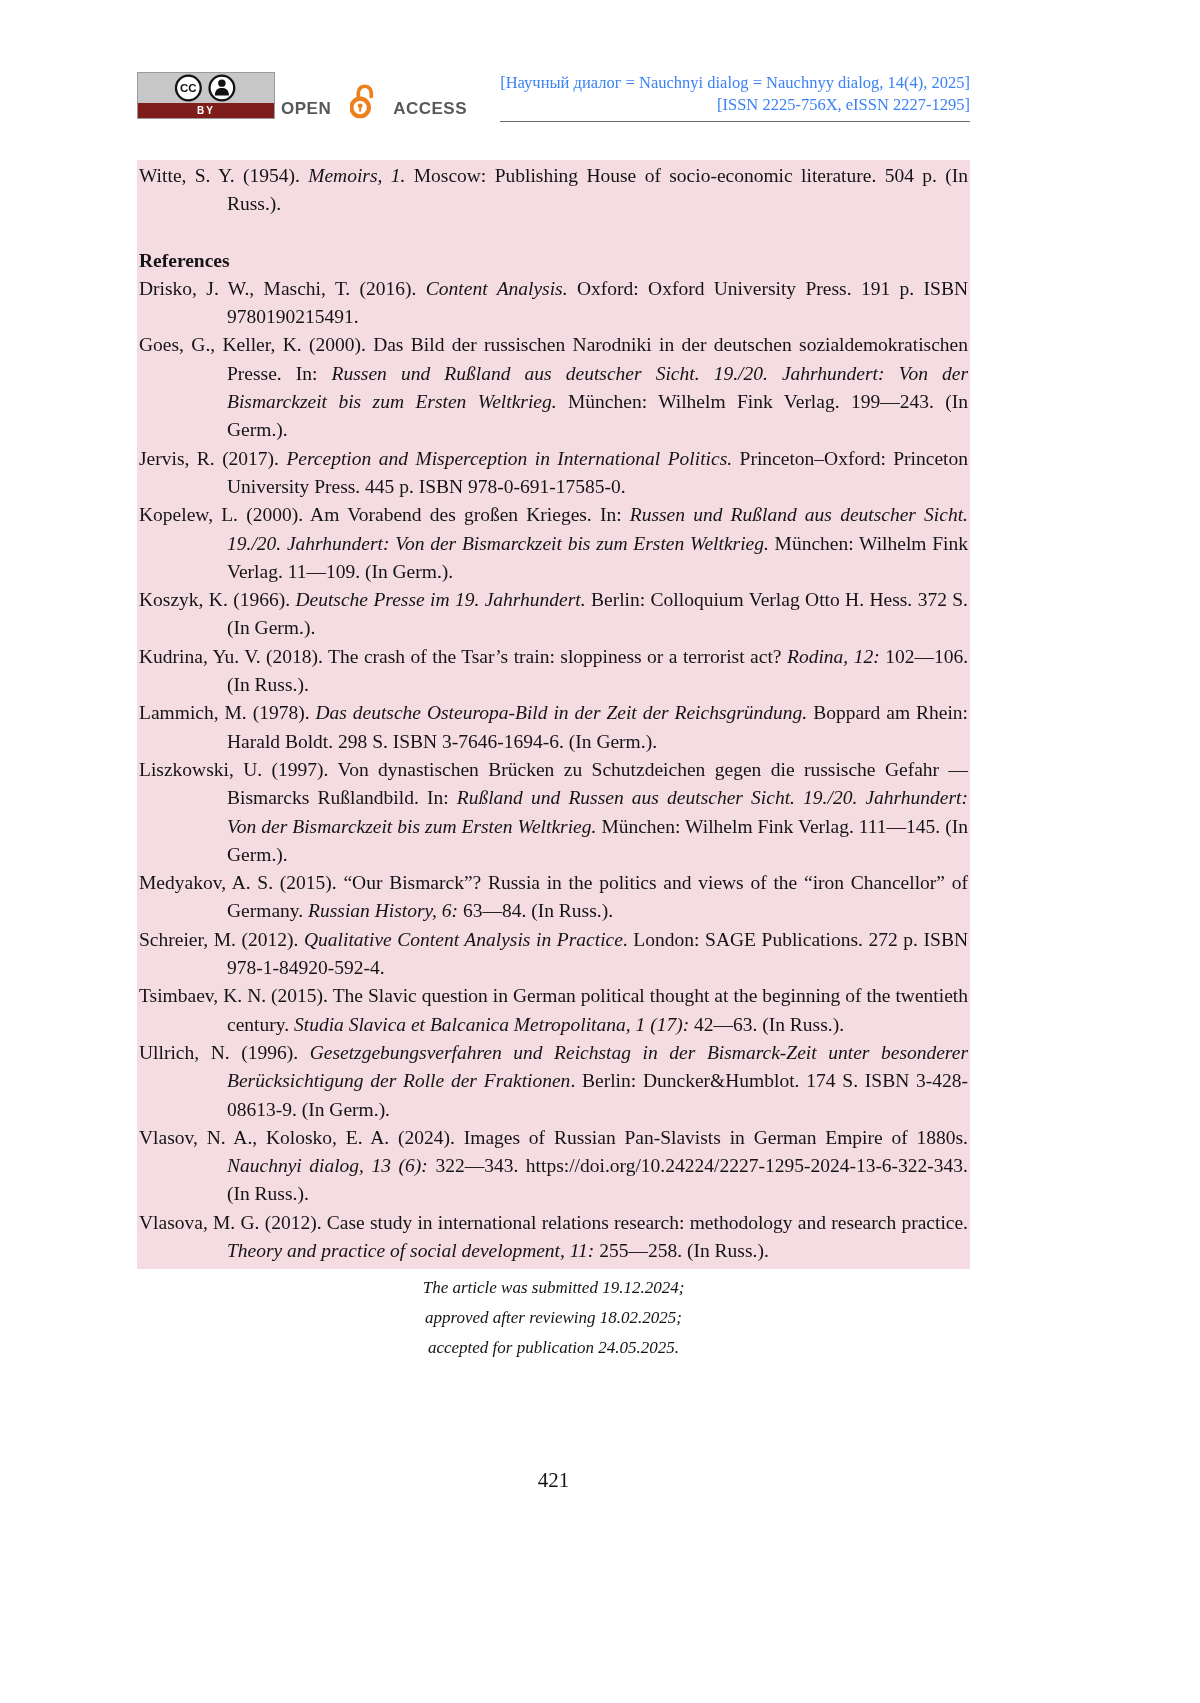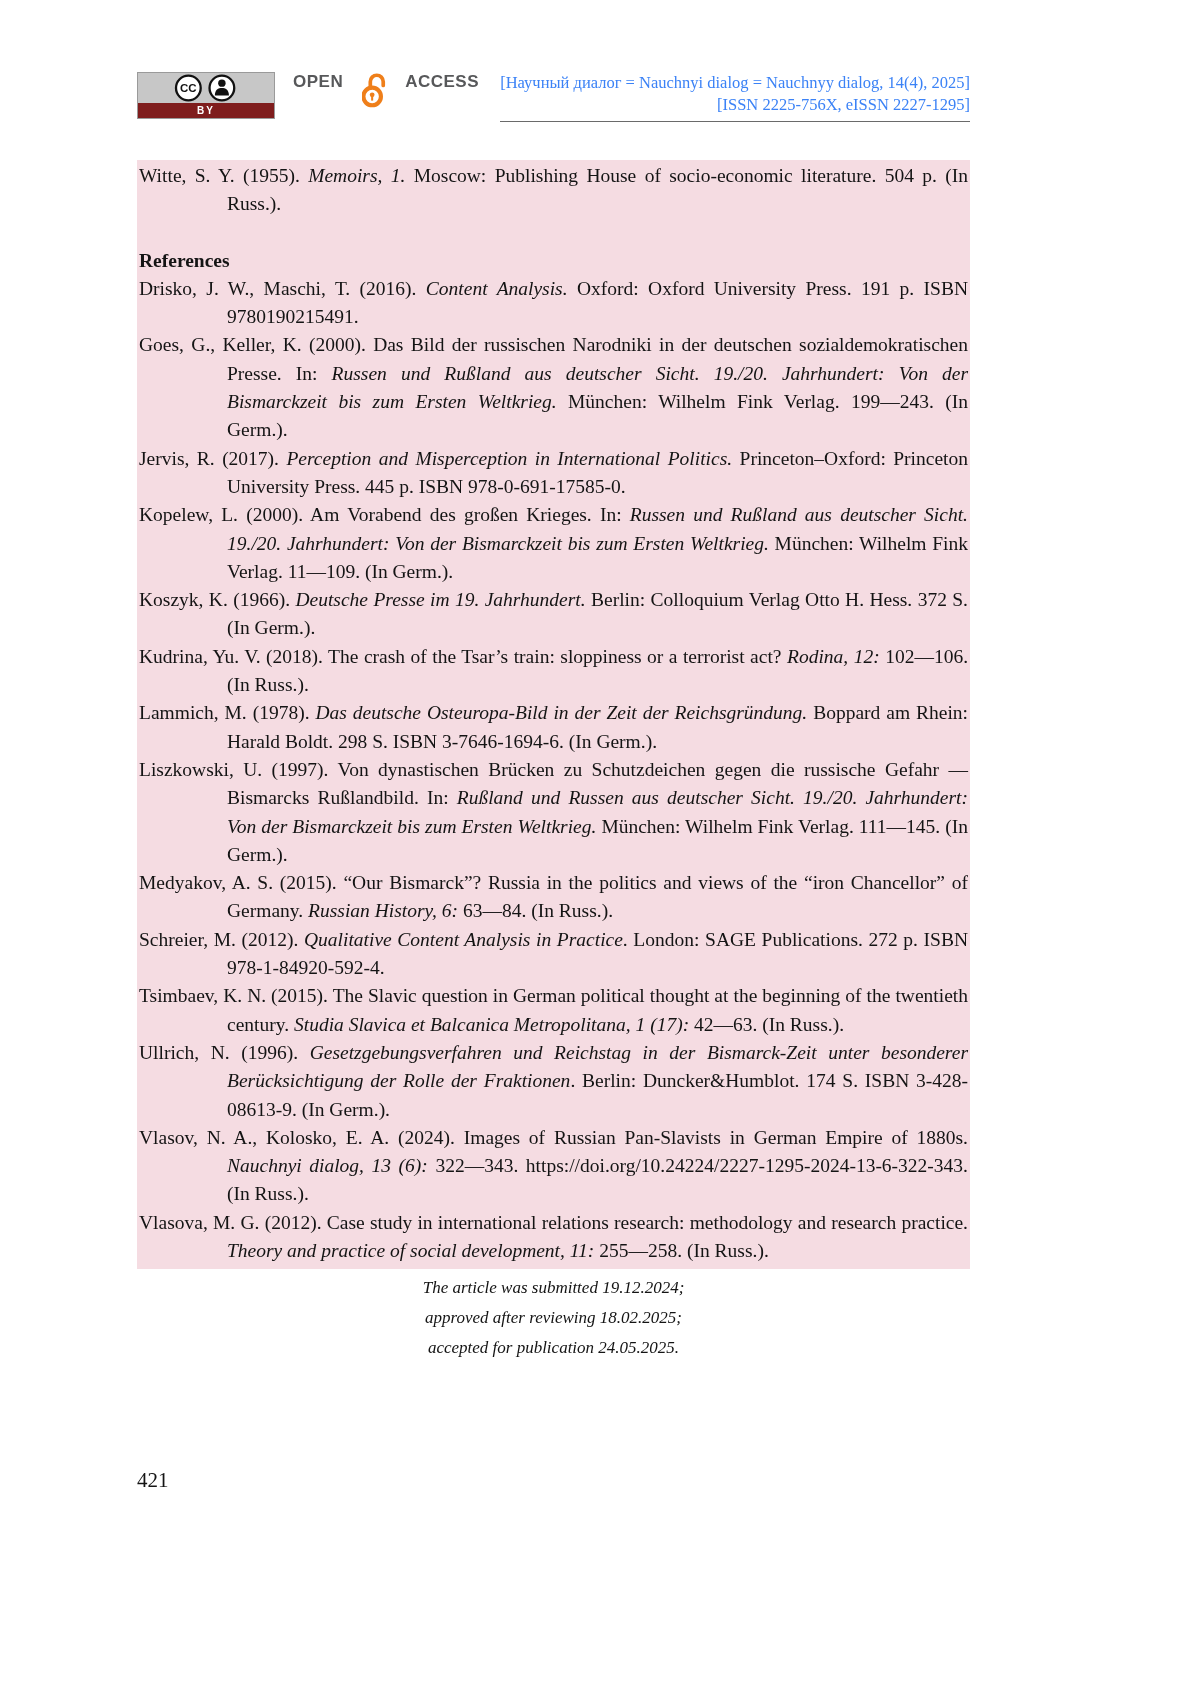--- a/index.html
+++ b/index.html
@@ -34,23 +34,23 @@
     background: #7f1d1d;
     color: #ffffff;
     font-family: "Liberation Sans", sans-serif;
     font-weight: bold;
     font-size: 10px;
     line-height: 15px;
     text-align: center;
     letter-spacing: 2px;
   }
   .oa-logo {
-    display: flex; align-items: flex-start;
+    display: flex; align-items: flex-end;
     height: 47px;
-    margin-left: 18px;
+    margin-left: 6px;
     gap: 17px;
     flex: 0 0 auto;
   }
   .oa-word {
     font-family: "Liberation Sans", sans-serif;
     font-weight: bold;
     font-size: 17px;
     color: #57585a;
     letter-spacing: 0.5px;
   }
@@ -92,20 +92,21 @@
     text-align: center;
     font-style: italic;
     font-size: 17px;
     line-height: 30px;
   }
   .page-number {
     position: absolute;
     top: 1468px;
     left: 137px;
     width: 833px;
+    text-align: center;
     font-size: 21px;
   }
 </style>
 </head>
 <body>
 
 <div class="header">
 
   <div class="cc-badge">
     <div class="cc-badge-top">
@@ -133,21 +134,21 @@
 
   <div class="header-text">
     <div>[Научный диалог = Nauchnyi dialog = Nauchnyy dialog, 14(4), 2025]</div>
     <div>[ISSN 2225-756X, eISSN 2227-1295]</div>
   </div>
 </div>
 
 <div class="content">
 
   <div class="highlight-block">
-    <div class="ref-entry"><span>Witte, S. Y. (1955). </span><i>Memoirs, 1.</i><span> Moscow: Publishing House of socio-economic literature. 504 p. (In Russ.).</span></div>
+    <div class="ref-entry"><span>Witte, S. Y. (1954). </span><i>Memoirs, 1.</i><span> Moscow: Publishing House of socio-economic literature. 504 p. (In Russ.).</span></div>
 
     <div class="spacer-line"></div>
 
     <h3 class="refs-heading">References</h3>
 
     <div>
         <div class="ref-entry"><span>Drisko, J. W., Maschi, T. (2016). </span><i>Content Analysis.</i><span> Oxford: Oxford University Press. 191 p. ISBN 9780190215491.</span></div>
         <div class="ref-entry"><span>Goes, G., Keller, K. (2000). Das Bild der russischen Narodniki in der deutschen sozialdemokratischen Presse. In: </span><i>Russen und Rußland aus deutscher Sicht. 19./20. Jahrhundert: Von der Bismarckzeit bis zum Ersten Weltkrieg.</i><span> München: Wilhelm Fink Verlag. 199—243. (In Germ.).</span></div>
         <div class="ref-entry"><span>Jervis, R. (2017). </span><i>Perception and Misperception in International Politics.</i><span> Princeton–Oxford: Princeton University Press. 445 p. ISBN 978-0-691-17585-0.</span></div>
         <div class="ref-entry"><span>Kopelew, L. (2000). Am Vorabend des großen Krieges. In: </span><i>Russen und Rußland aus deutscher Sicht. 19./20. Jahrhundert: Von der Bismarckzeit bis zum Ersten Weltkrieg.</i><span> München: Wilhelm Fink Verlag. 11—109. (In Germ.).</span></div>

